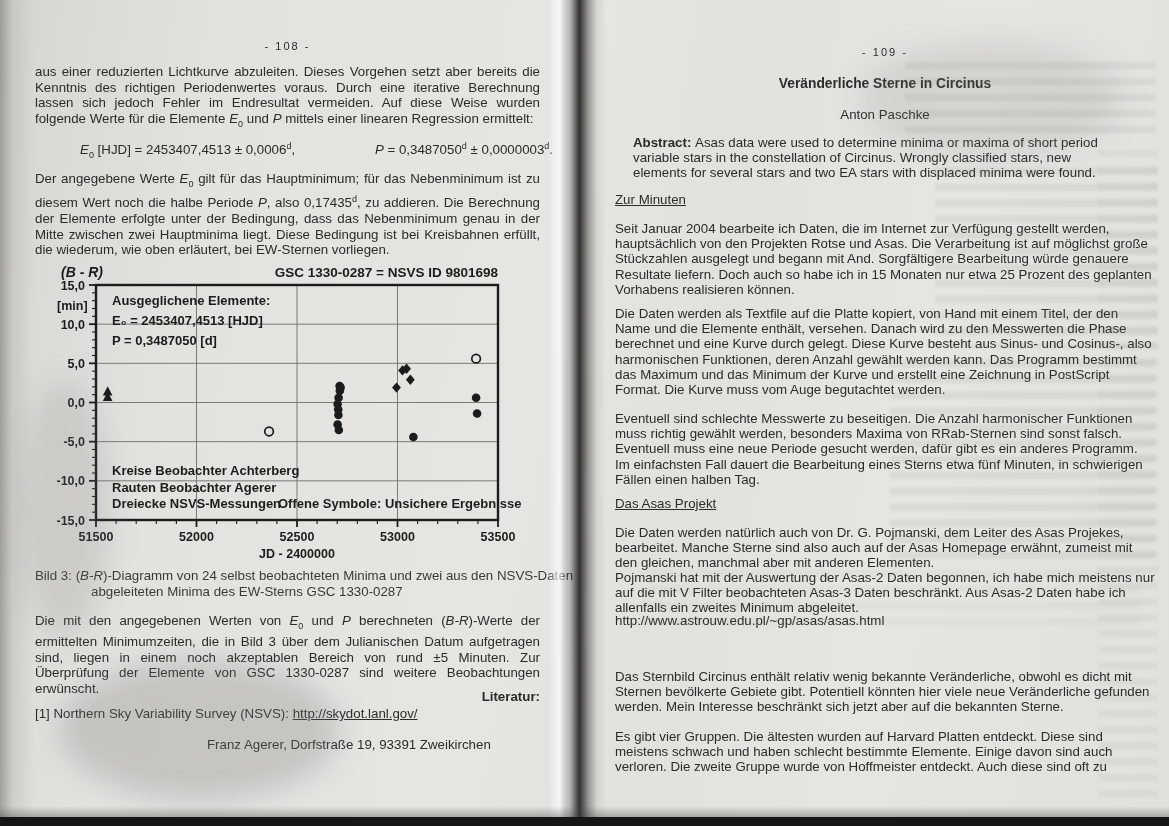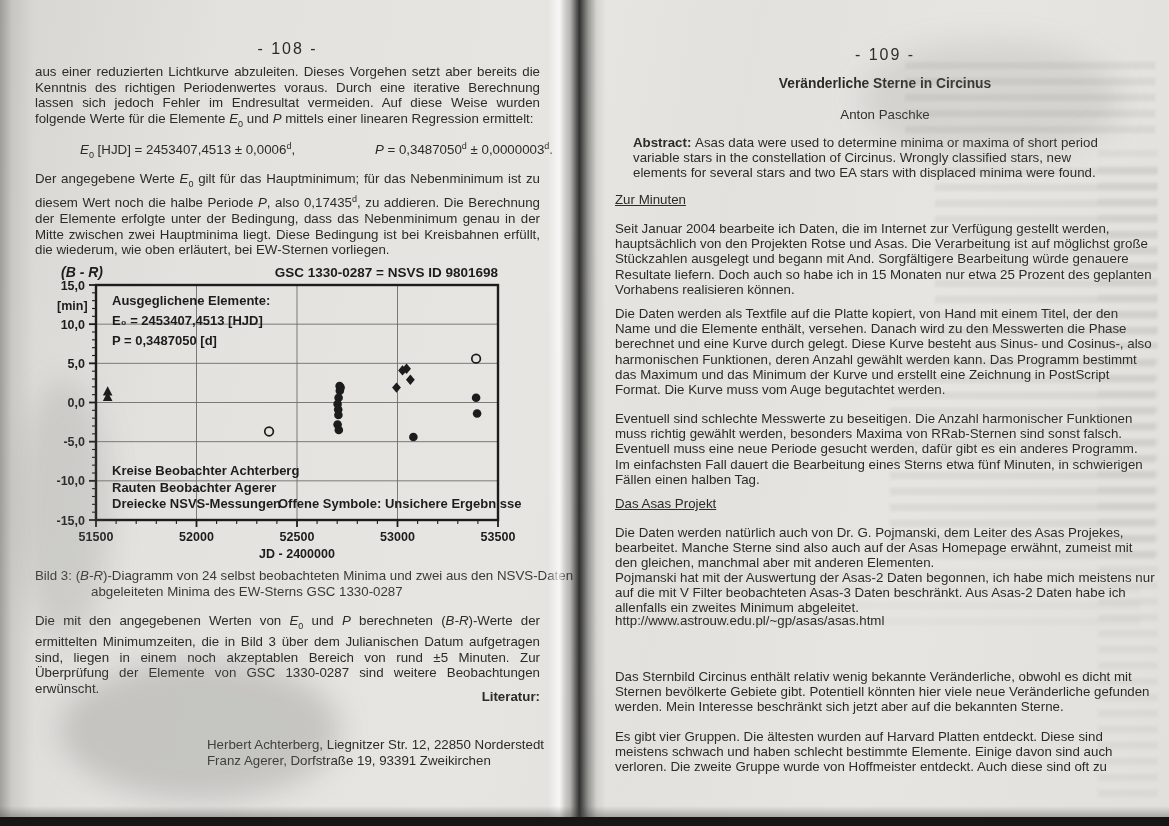--- a/index.html
+++ b/index.html
@@ -3,21 +3,21 @@
 <meta charset="utf-8">
 <style>
   html,body{margin:0;padding:0;background:#444;}
   #scan{position:relative;width:1169px;height:826px;overflow:hidden;
         background:linear-gradient(100deg,#d6d5d2 0%,#e3e2df 18%,#e6e5e2 45%,#e2e1de 58%,#e6e5e2 75%,#e1e0dd 100%);
         font-family:"Liberation Sans","DejaVu Sans",sans-serif;color:#2b2b28;}
   .page{position:absolute;top:0;}
   #left-page{left:35px;width:505px;height:826px;}
   #right-page{left:615px;width:540px;height:758px;}
   .blk{position:absolute;left:0;width:100%;}
-  .pageno{text-align:center;font-size:16px;letter-spacing:2px;}
+  .pageno{text-align:center;font-size:11px;letter-spacing:2px;}
   .body-text{font-size:13.3px;line-height:15.5px;text-align:justify;}
   .rp .body-text{line-height:15.2px;text-align:left;}
   .heading{font-size:13.3px;text-decoration:underline;}
   .bold{font-weight:bold;}
   .center{text-align:center;}
   .formula{font-size:13.3px;padding-left:45px;text-align:left;}
   .caption{font-size:13.3px;line-height:15.5px;padding-left:56px;text-indent:-56px;text-align:left;color:#3a3a36;}
   .address{font-size:13.3px;line-height:15.5px;padding-left:172px;text-align:left;}
   .abstract{max-width:470px;}
   sup,sub{font-size:9px;}
@@ -168,23 +168,23 @@
           <path d="M 72.658 131.81666666666666 L 77.458 140.91666666666666 L 67.858 140.91666666666666 Z" fill="#1c1c1c"></path>
         </svg>
     </div>
 
     <div class="blk caption" style="top:568px"><span>Bild 3: (</span><i>B-R</i><span>)-Diagramm von 24 selbst beobachteten Minima und zwei aus den NSVS-Daten abgeleiteten Minima des EW-Sterns GSC 1330-0287</span></div>
 
     <div class="blk body-text" style="top:613px"><span>Die mit den angegebenen Werten von </span><i>E</i><sub>0</sub><span> und </span><i>P</i><span> berechneten (</span><i>B-R</i><span>)-Werte der ermittelten Minimumzeiten, die in Bild 3 über dem Julianischen Datum aufgetragen sind, liegen in einem noch akzeptablen Bereich von rund ±5 Minuten. Zur Überprüfung der Elemente von GSC 1330-0287 sind weitere Beobachtungen erwünscht.</span></div>
 
     <div class="blk body-text bold" style="top:689px;text-align:right">Literatur:</div>
 
+    <div class="blk body-text" style="top:706px;text-align:left"><span>[1] Northern Sky Variability Survey (NSVS): </span><u>http://skydot.lanl.gov/</u></div>
 
     <div class="blk address" style="top:737px">
-      <div>Herbert Achterberg, Liegnitzer Str. 12, 22850 Norderstedt</div>
       <div>Franz Agerer, Dorfstraße 19, 93391 Zweikirchen</div>
     </div>
   </div>
 
   <div id="right-page" class="page rp">
     <div class="blk pageno" style="top:46px">-  109  -</div>
 
     <div class="blk center bold" style="top:76px;font-size:13.8px">Veränderliche Sterne in Circinus</div>
 
     <div class="blk body-text abstract" style="top:135px;left:18px"><b>Abstract: </b><span>Asas data were used to determine minima or maxima of short period variable stars in the constellation of Circinus. Wrongly classified stars, new elements for several stars and two EA stars with displaced minima were found.</span></div>

